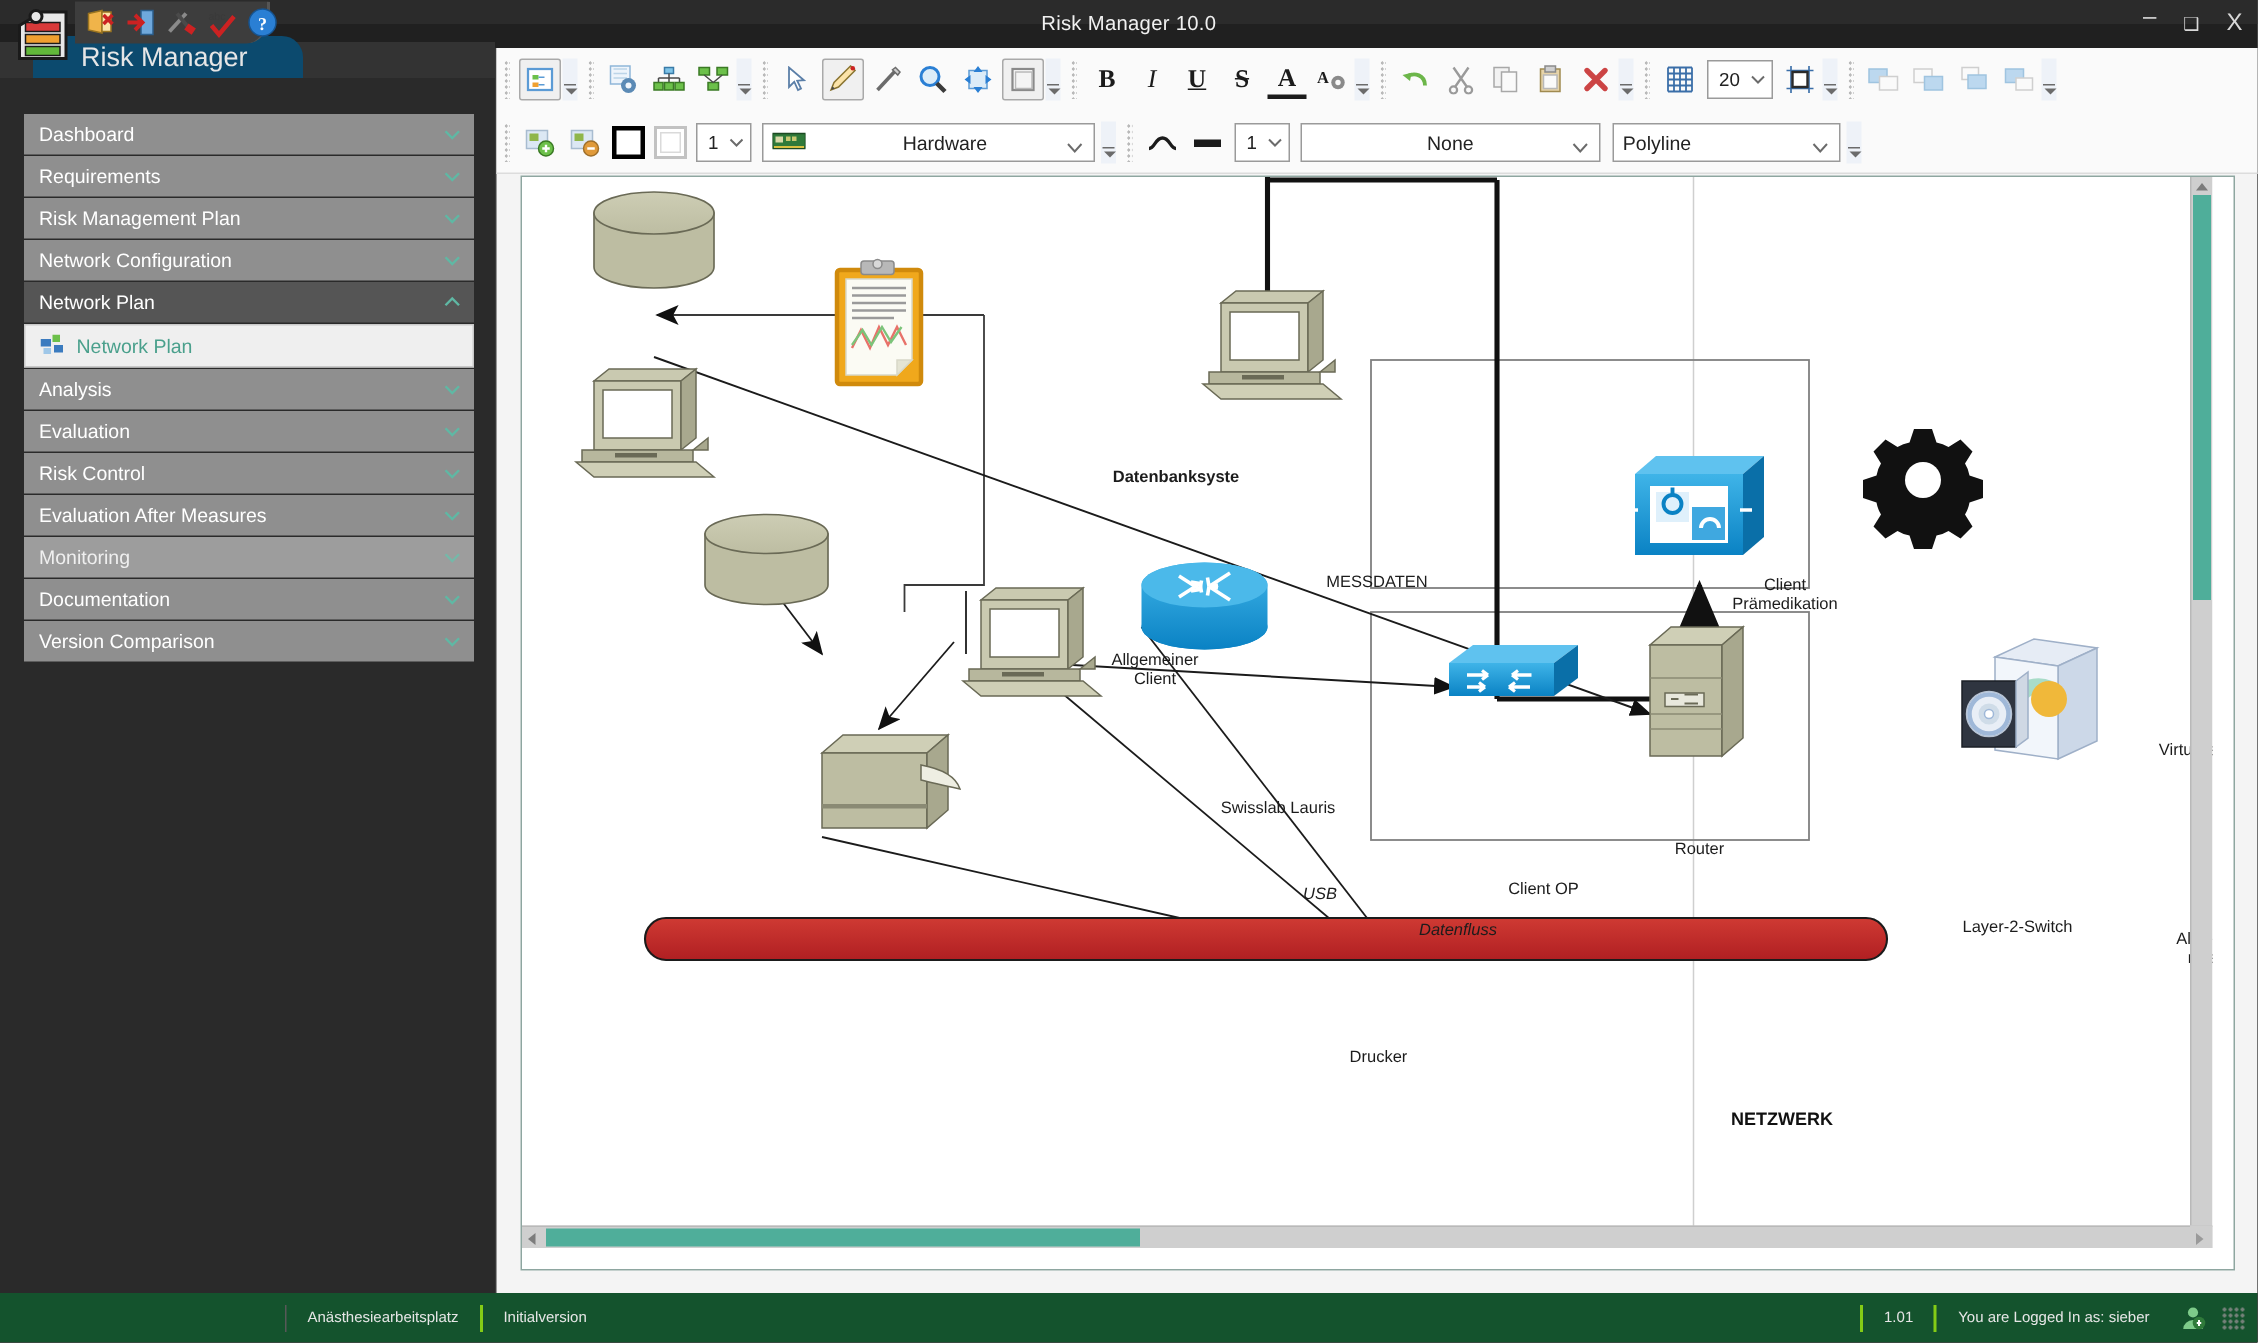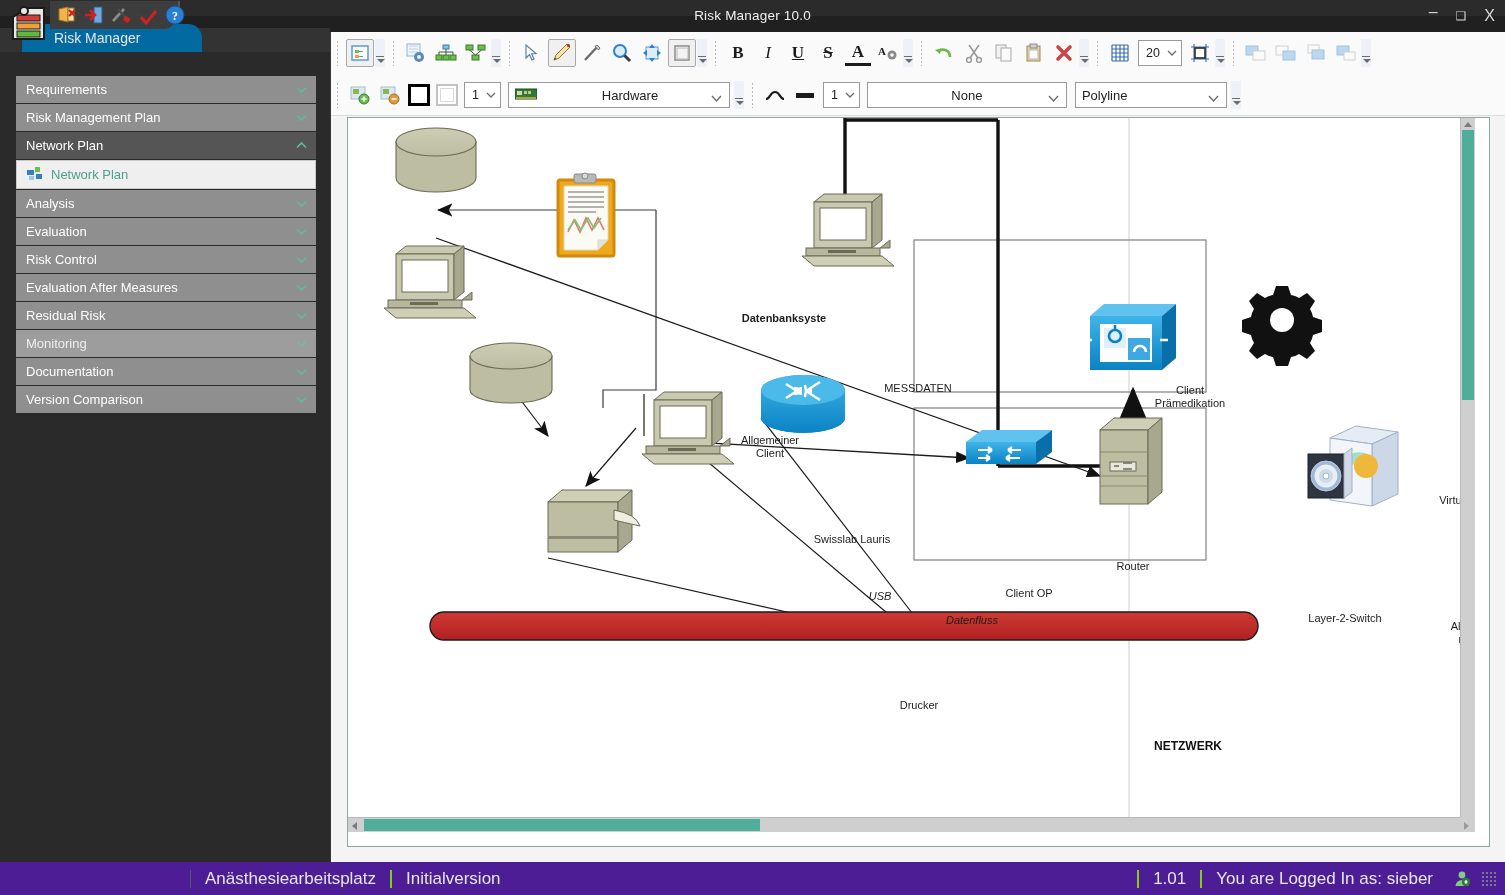--- a/index.html
+++ b/index.html
@@ -30,21 +30,21 @@
   }
   .miniribbon {
     position: absolute; left: 50px; top: 1px; width: 130px; height: 28px;
     background: #3d3d3d; border-radius: 0 0 16px 0/0 0 18px 0;
     border-right: 2px solid #555;
     display: flex; align-items: center; gap: 5px; padding-left: 6px;
   }
   .mrbtn { width: 22px; height: 22px; position: relative; }
   .apptab {
     position: absolute; left: 22px; top: 24px; width: 180px; height: 28px;
-    background: #0369a1; color: #e6e6e6; font-size: 14px;
+    background: #0c4a6e; color: #e6e6e6; font-size: 18px;
     border-radius: 0 14px 0 0; display: flex; align-items: center; padding-left: 32px;
   }
   .appstrip {
     position: absolute; left: 0; top: 28px; width: 330px; height: 24px; background: #333;
   }
   .appstrip2 {
     position: absolute; left: 0; top: 52px; width: 330px; height: 16px; background: #2a2a2a;
   }
 
   
@@ -171,21 +171,21 @@
     position: absolute; font-size: 11px; color: #1c1c1c; text-align: center;
     line-height: 13px; white-space: pre-line;
   }
   .nlabel.b { font-weight: bold; }
   .nlabel.ital { font-style: italic; font-size: 11px; }
   .nlabel.net { font-weight: bold; font-size: 12px; }
 
   
   .statusbar {
     position: absolute; left: 0; bottom: 0; width: 1505px; height: 33px;
-    background: #4c1d95; color: #e6e6e6; font-size: 17px;
+    background: #14532d; color: #e6e6e6; font-size: 10px;
     display: flex; align-items: center;
   }
   .sb-seg { padding: 0 14px; border-left: 2px solid #84cc16; height: 18px; display: flex; align-items: center; }
   .sb-seg.first { border-left: 1px solid #585858; }
   .sb-spacer { flex: 1; }
   .sb-grip { width: 16px; height: 16px; margin: 0 8px 0 4px;
     background-image: radial-gradient(#8c8c8c 40%, transparent 41%);
     background-size: 4px 4px; background-position: right bottom;
     background-repeat: repeat; opacity:.8; }
   .sb-user { width: 18px; height: 18px; margin: 0 6px; position: relative; }
@@ -253,39 +253,55 @@
       <rect x="9" y="12" width="23" height="6" fill="#d83a3a" stroke="#1a1a1a"></rect>
       <rect x="9" y="20" width="23" height="6" fill="#f0a030" stroke="#1a1a1a"></rect>
       <rect x="9" y="28" width="23" height="6" fill="#62b83a" stroke="#1a1a1a"></rect>
       <circle cx="16" cy="8" r="4" fill="#e8e8e8" stroke="#1a1a1a" stroke-width="2"></circle>
     </svg>
   </div>
 
   <div class="sidebar">
     <div class="side-list">
 
+      <div class="side-item">
+        <span>Dashboard</span>
+        <span class="chev">
+            <svg width="11" height="11" viewBox="0 0 11 11">
+              <path d="M1 3.5 L5.5 8 L10 3.5" stroke="#5fb8a4" stroke-width="1.6" fill="none"></path>
+            </svg>
+          </span>
+      </div>
 
       <div class="side-item">
         <span>Requirements</span>
         <span class="chev">
             <svg width="11" height="11" viewBox="0 0 11 11">
               <path d="M1 3.5 L5.5 8 L10 3.5" stroke="#5fb8a4" stroke-width="1.6" fill="none"></path>
             </svg>
           </span>
       </div>
 
       <div class="side-item">
         <span>Risk Management Plan</span>
         <span class="chev">
             <svg width="11" height="11" viewBox="0 0 11 11">
               <path d="M1 3.5 L5.5 8 L10 3.5" stroke="#5fb8a4" stroke-width="1.6" fill="none"></path>
             </svg>
           </span>
       </div>
 
+      <div class="side-item">
+        <span>Network Configuration</span>
+        <span class="chev">
+            <svg width="11" height="11" viewBox="0 0 11 11">
+              <path d="M1 3.5 L5.5 8 L10 3.5" stroke="#5fb8a4" stroke-width="1.6" fill="none"></path>
+            </svg>
+          </span>
+      </div>
 
       <div class="side-item open">
         <span>Network Plan</span>
         <span class="chev">
             <svg width="11" height="11" viewBox="0 0 11 11">
               <path d="M1 7.5 L5.5 3 L10 7.5" stroke="#5fb8a4" stroke-width="1.6" fill="none"></path>
             </svg>
           </span>
       </div>
 
@@ -330,28 +346,20 @@
 
       <div class="side-item">
         <span>Evaluation After Measures</span>
         <span class="chev">
             <svg width="11" height="11" viewBox="0 0 11 11">
               <path d="M1 3.5 L5.5 8 L10 3.5" stroke="#5fb8a4" stroke-width="1.6" fill="none"></path>
             </svg>
           </span>
       </div>
 
-      <div class="side-item">
-        <span>Residual Risk</span>
-        <span class="chev">
-            <svg width="11" height="11" viewBox="0 0 11 11">
-              <path d="M1 3.5 L5.5 8 L10 3.5" stroke="#5fb8a4" stroke-width="1.6" fill="none"></path>
-            </svg>
-          </span>
-      </div>
 
       <div class="side-item dim">
         <span>Monitoring</span>
         <span class="chev">
             <svg width="11" height="11" viewBox="0 0 11 11">
               <path d="M1 3.5 L5.5 8 L10 3.5" stroke="#74b9a9" stroke-width="1.6" fill="none"></path>
             </svg>
           </span>
       </div>
 

